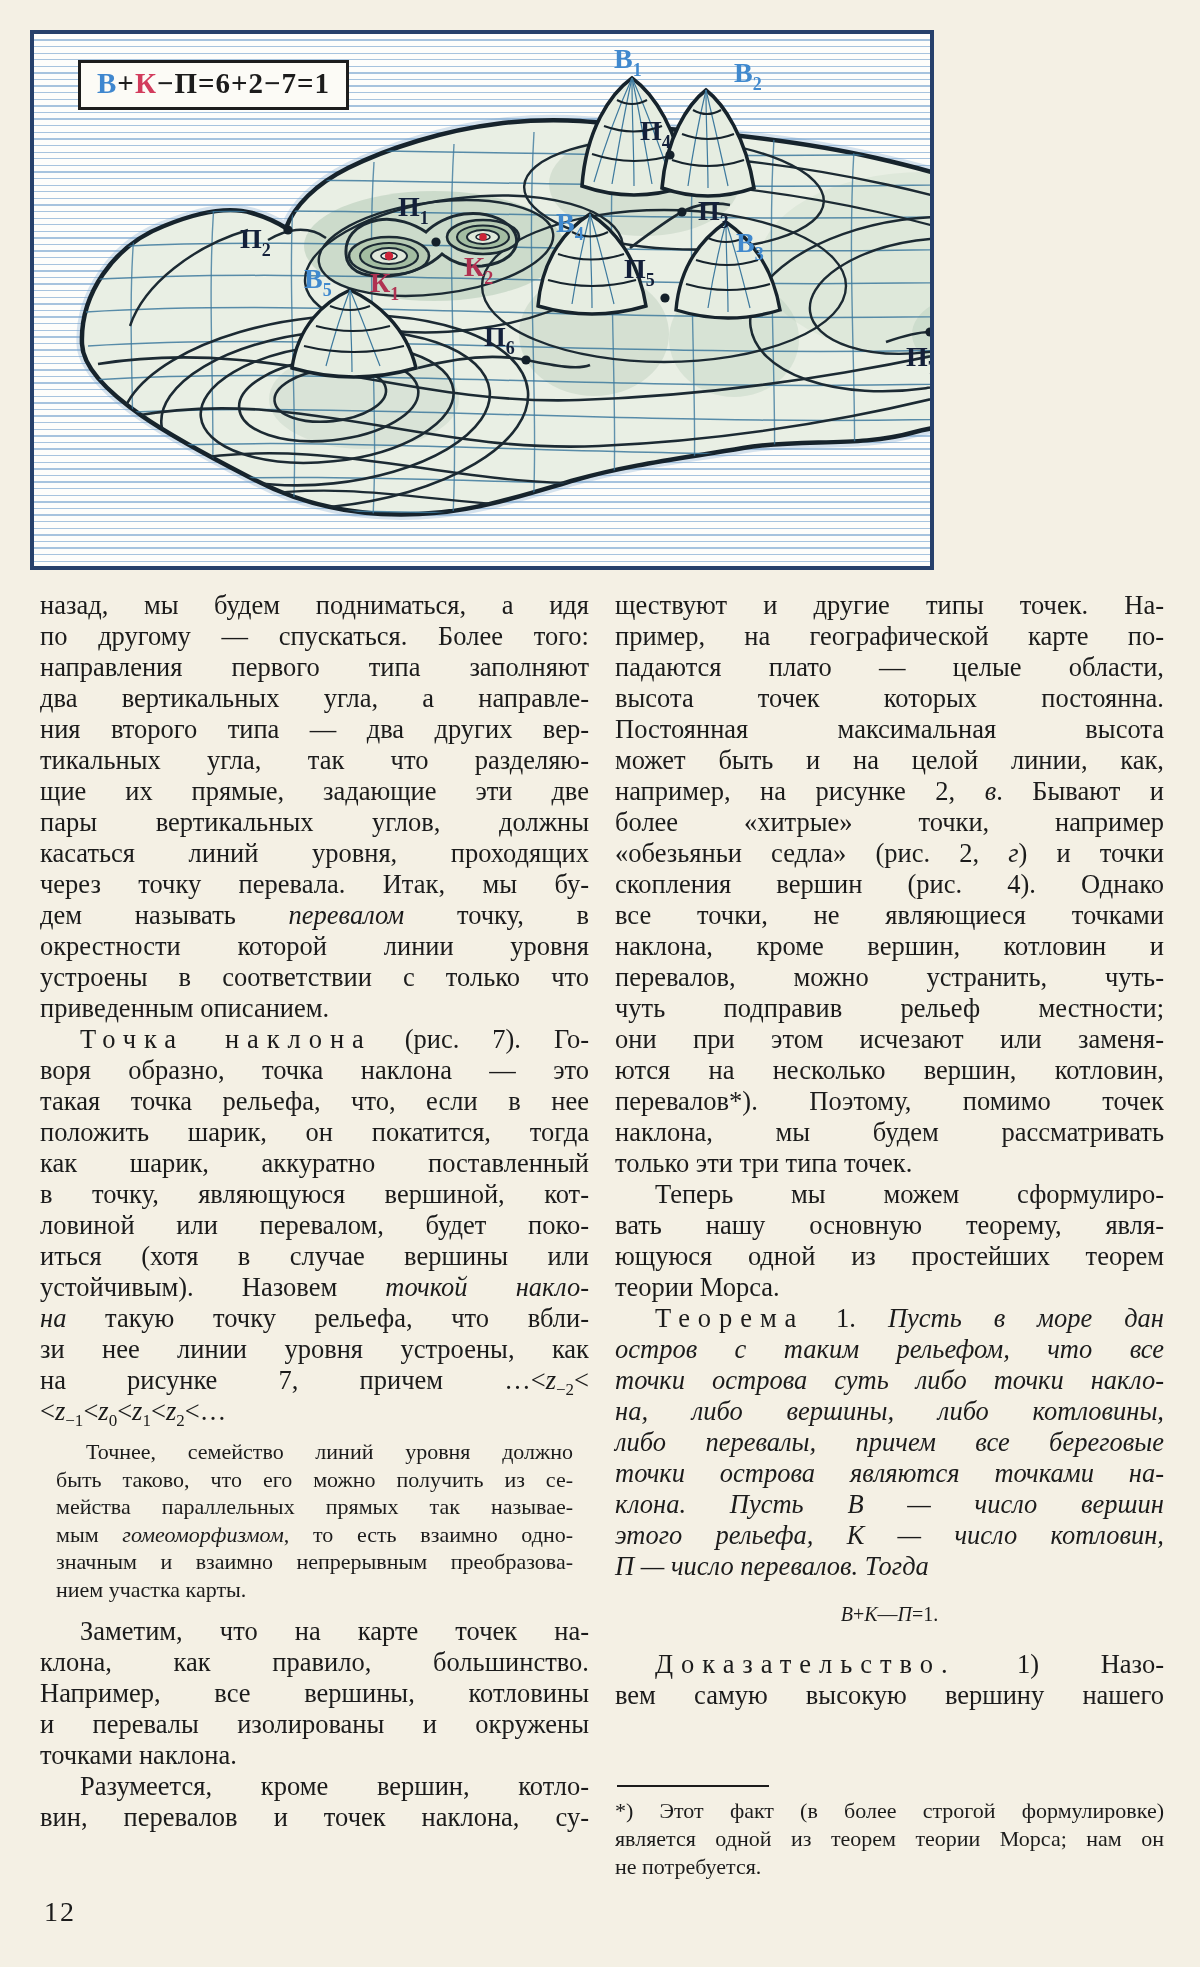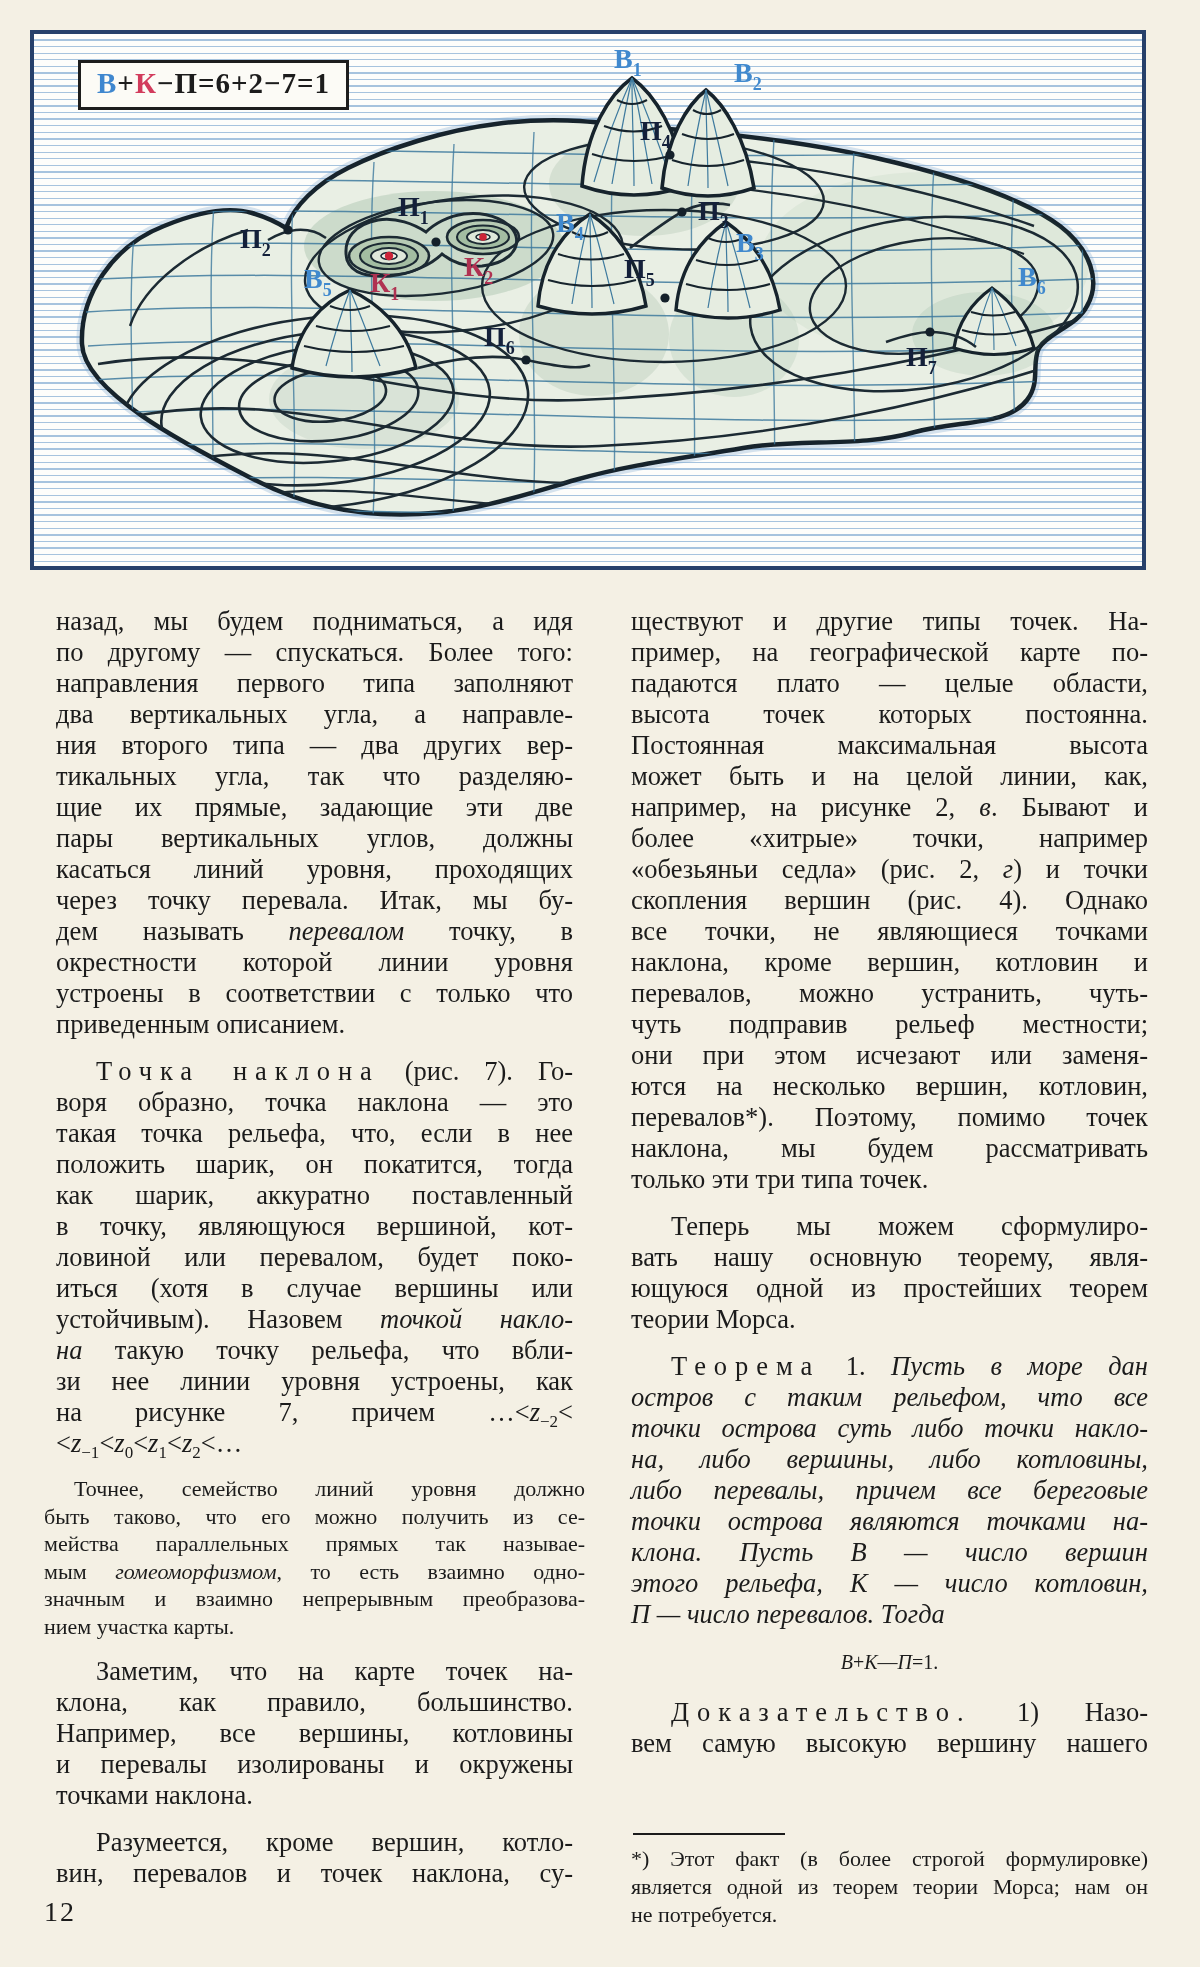--- a/index.html
+++ b/index.html
@@ -8,21 +8,21 @@
     background:#efece0;
     font-family:"Liberation Serif","DejaVu Serif",serif;
     color:#1b1b1b;
     position:relative;
   }
   .page { position:absolute; inset:0; background:#f4f0e4; }
 
   
   .figure {
     position:absolute; left:30px; top:30px;
-    width:1116px; height:540px;
+    width:904px; height:540px;
     box-sizing:border-box;
     border:4px solid #26406b;
     background:
       repeating-linear-gradient(180deg,
         #fdfdfb 0px, #fdfdfb 5.3px,
         #a6c3de 5.3px, #a6c3de 6.6px);
     overflow:hidden;
   }
   .figure svg { position:absolute; left:0; top:0; }
   .formula-box {
@@ -33,25 +33,25 @@
     font-weight:bold; font-size:29px; letter-spacing:1px;
     white-space:nowrap;
   }
 
   
   .columns {
     position:absolute; left:40px; top:590px; width:1124px;
     display:flex; gap:26px;
   }
   .col { width:549px; font-size:26.5px; line-height:31px; }
-  .para { margin:16px; }
+  .para { margin:0; }
   .tline { text-align:justify; text-align-last:justify; }
   .tline.last { text-align-last:left; }
   .para.ind .tline:first-child { text-indent:40px; }
-  .para.small { font-size:22px; line-height:27.5px; margin:11px 4px 13px; }
+  .para.small { font-size:22px; line-height:27.5px; margin:11px 16px 13px; }
   .para.small .tline:first-child { text-indent:30px; }
   .para.formula { margin:17px 0 19px; }
   .para.formula .tline { text-align:center; text-align-last:center; font-size:20px; }
   .para.footnote { margin-top:74px; font-size:22px; line-height:28px; }
   .para.footnote .tline:first-child { text-indent:28px; }
   .fn-rule { width:152px; height:0; border-top:2.5px solid #1b1b1b; margin:0 0 10px 2px; }
   .sp { letter-spacing:0.30em; }
   i { font-style:italic; }
   sub { font-size:17px; line-height:0; }
 

